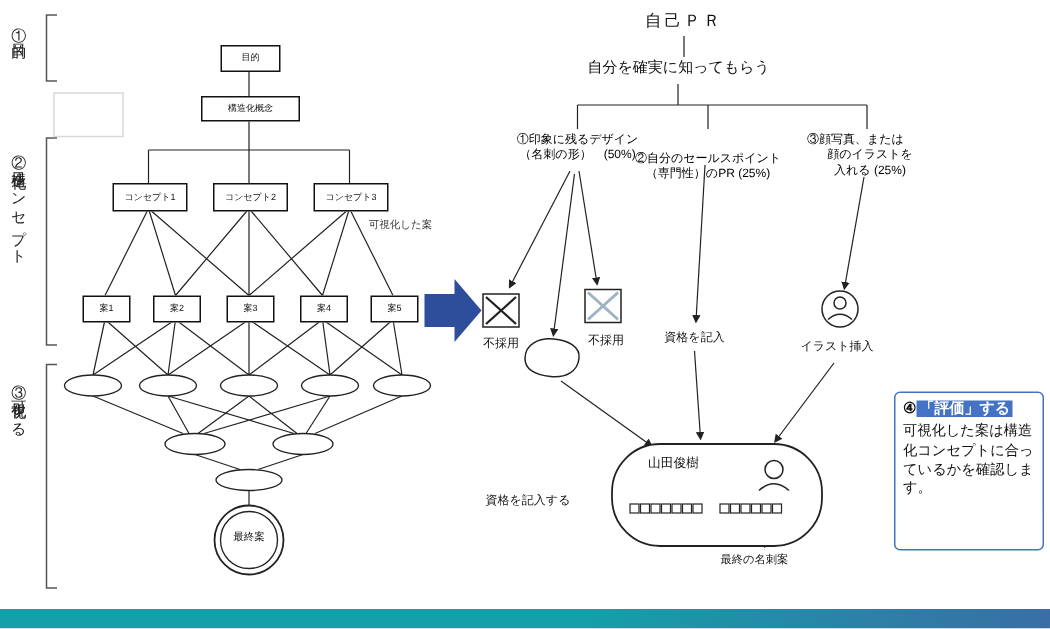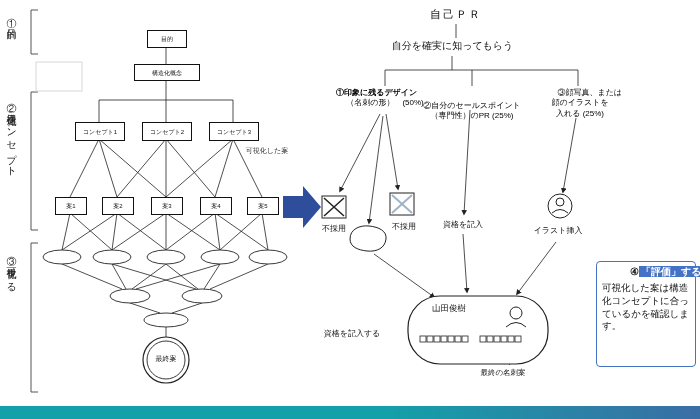--- a/index.html
+++ b/index.html
@@ -6,21 +6,21 @@
   body{font-family:"Liberation Sans", sans-serif; background:#fff;}
   #stage{position:relative; width:700px; height:419px; background:#fff; overflow:hidden;}
   .abs{position:absolute;}
   .vaxis{writing-mode:vertical-rl; text-orientation:upright; font-size:10px; letter-spacing:1px; color:#222; line-height:1;}
   .tbox{position:absolute; border:1.5px solid #111; background:#fff; display:flex; align-items:center; justify-content:center;
         font-size:6px; line-height:1; text-align:center; color:#111; overflow:hidden;}
   .lbl{position:absolute; text-align:center; color:#111; line-height:1.25;}
   .f7{font-size:7px;} .f75{font-size:7.5px;} .f8{font-size:8px;} .f85{font-size:8.5px;} .f10{font-size:10px;} .f11{font-size:11px;}
   .callout{position:absolute; left:596px; top:261px; width:100px; height:106px; border:1.5px solid #4472c4;
            border-radius:4px; background:#fff; box-sizing:border-box; padding:3px 5px;}
-  .callout-title{font-size:10px; font-weight:bold; color:#111; white-space:nowrap;margin-left:28px;}
+  .callout-title{font-size:10px; font-weight:bold; color:#111; white-space:nowrap;}
   .chip{background:#4472c4; color:#fff; padding:0 2px; font-weight:bold;}
   .callout-body{font-size:9.5px; color:#111; line-height:1.35; margin-top:3px;}
   .footer{position:absolute; left:0; top:406px; width:700px; height:13px;
           background:linear-gradient(90deg,#14a0a8 0%,#14a0a8 55%,#3a6ea5 100%);}
   svg{position:absolute; left:0; top:0;}
   .ln{stroke:#222; stroke-width:0.8; fill:none;}
   .lnb{stroke:#555; stroke-width:1; fill:none;}
 </style>
 </head>
 <body>
@@ -139,29 +139,29 @@
   <div class="tbox" style="left:151px; top:197px; width:30px; height:16px;">案3</div>
   <div class="tbox" style="left:200px; top:197px; width:30px; height:16px;">案4</div>
   <div class="tbox" style="left:247px; top:197px; width:30px; height:16px;">案5</div>
   <div class="lbl f7" style="left:236px; top:147px; width:62px; color:#333;">可視化した案</div>
   <div class="lbl f7" style="left:146px; top:355px; width:40px;">最終案</div>
 
   <div class="lbl f11" style="left:416px; top:8px;  width:80px;  letter-spacing:2px;">自己ＰＲ</div>
   <div class="lbl f10" style="left:365px; top:40px; width:175px;">自分を確実に知ってもらう</div>
 
   <div class="abs" style="left:336px; top:88px; width:98px;">
-    <div class="f8" style="line-height:1.3;font-weight:bold;">①印象に残るデザイン</div>
+    <div class="f8" style="text-align:center; line-height:1.3;">①印象に残るデザイン</div>
     <div class="f8" style="text-align:center; line-height:1.3;">（名刺の形）　(50%)</div>
   </div>
   <div class="abs" style="left:420px; top:88px; width:104px;">
     <div class="f8" style="text-align:center; line-height:1.3;margin-top:13px;">②自分のセールスポイント</div>
     <div class="f8" style="text-align:center; line-height:1.3;">（専門性）のPR (25%)</div>
   </div>
   <div class="abs" style="left:538px; top:88px; width:84px;">
-    <div class="f8" style="text-align:right; line-height:1.3;">③顔写真、または</div>
+    <div class="f8" style="text-align:left; line-height:1.3;">③顔写真、または</div>
     <div class="f8" style="text-align:center; line-height:1.3;">顔のイラストを</div>
     <div class="f8" style="text-align:center; line-height:1.3;">入れる (25%)</div>
   </div>
 
   <div class="lbl f8" style="left:314px; top:224px; width:40px;">不採用</div>
   <div class="lbl f8" style="left:384px; top:222px; width:40px;">不採用</div>
   <div class="lbl f8" style="left:429px; top:220px; width:68px;font-family:Liberation Serif, serif;">資格を記入</div>
   <div class="lbl f8" style="left:524px; top:226px; width:68px;">イラスト挿入</div>
   <div class="lbl f8" style="left:316px; top:329px; width:72px;">資格を記入する</div>
   <div class="lbl f85" style="left:414px; top:303px; width:70px;">山田俊樹</div>

